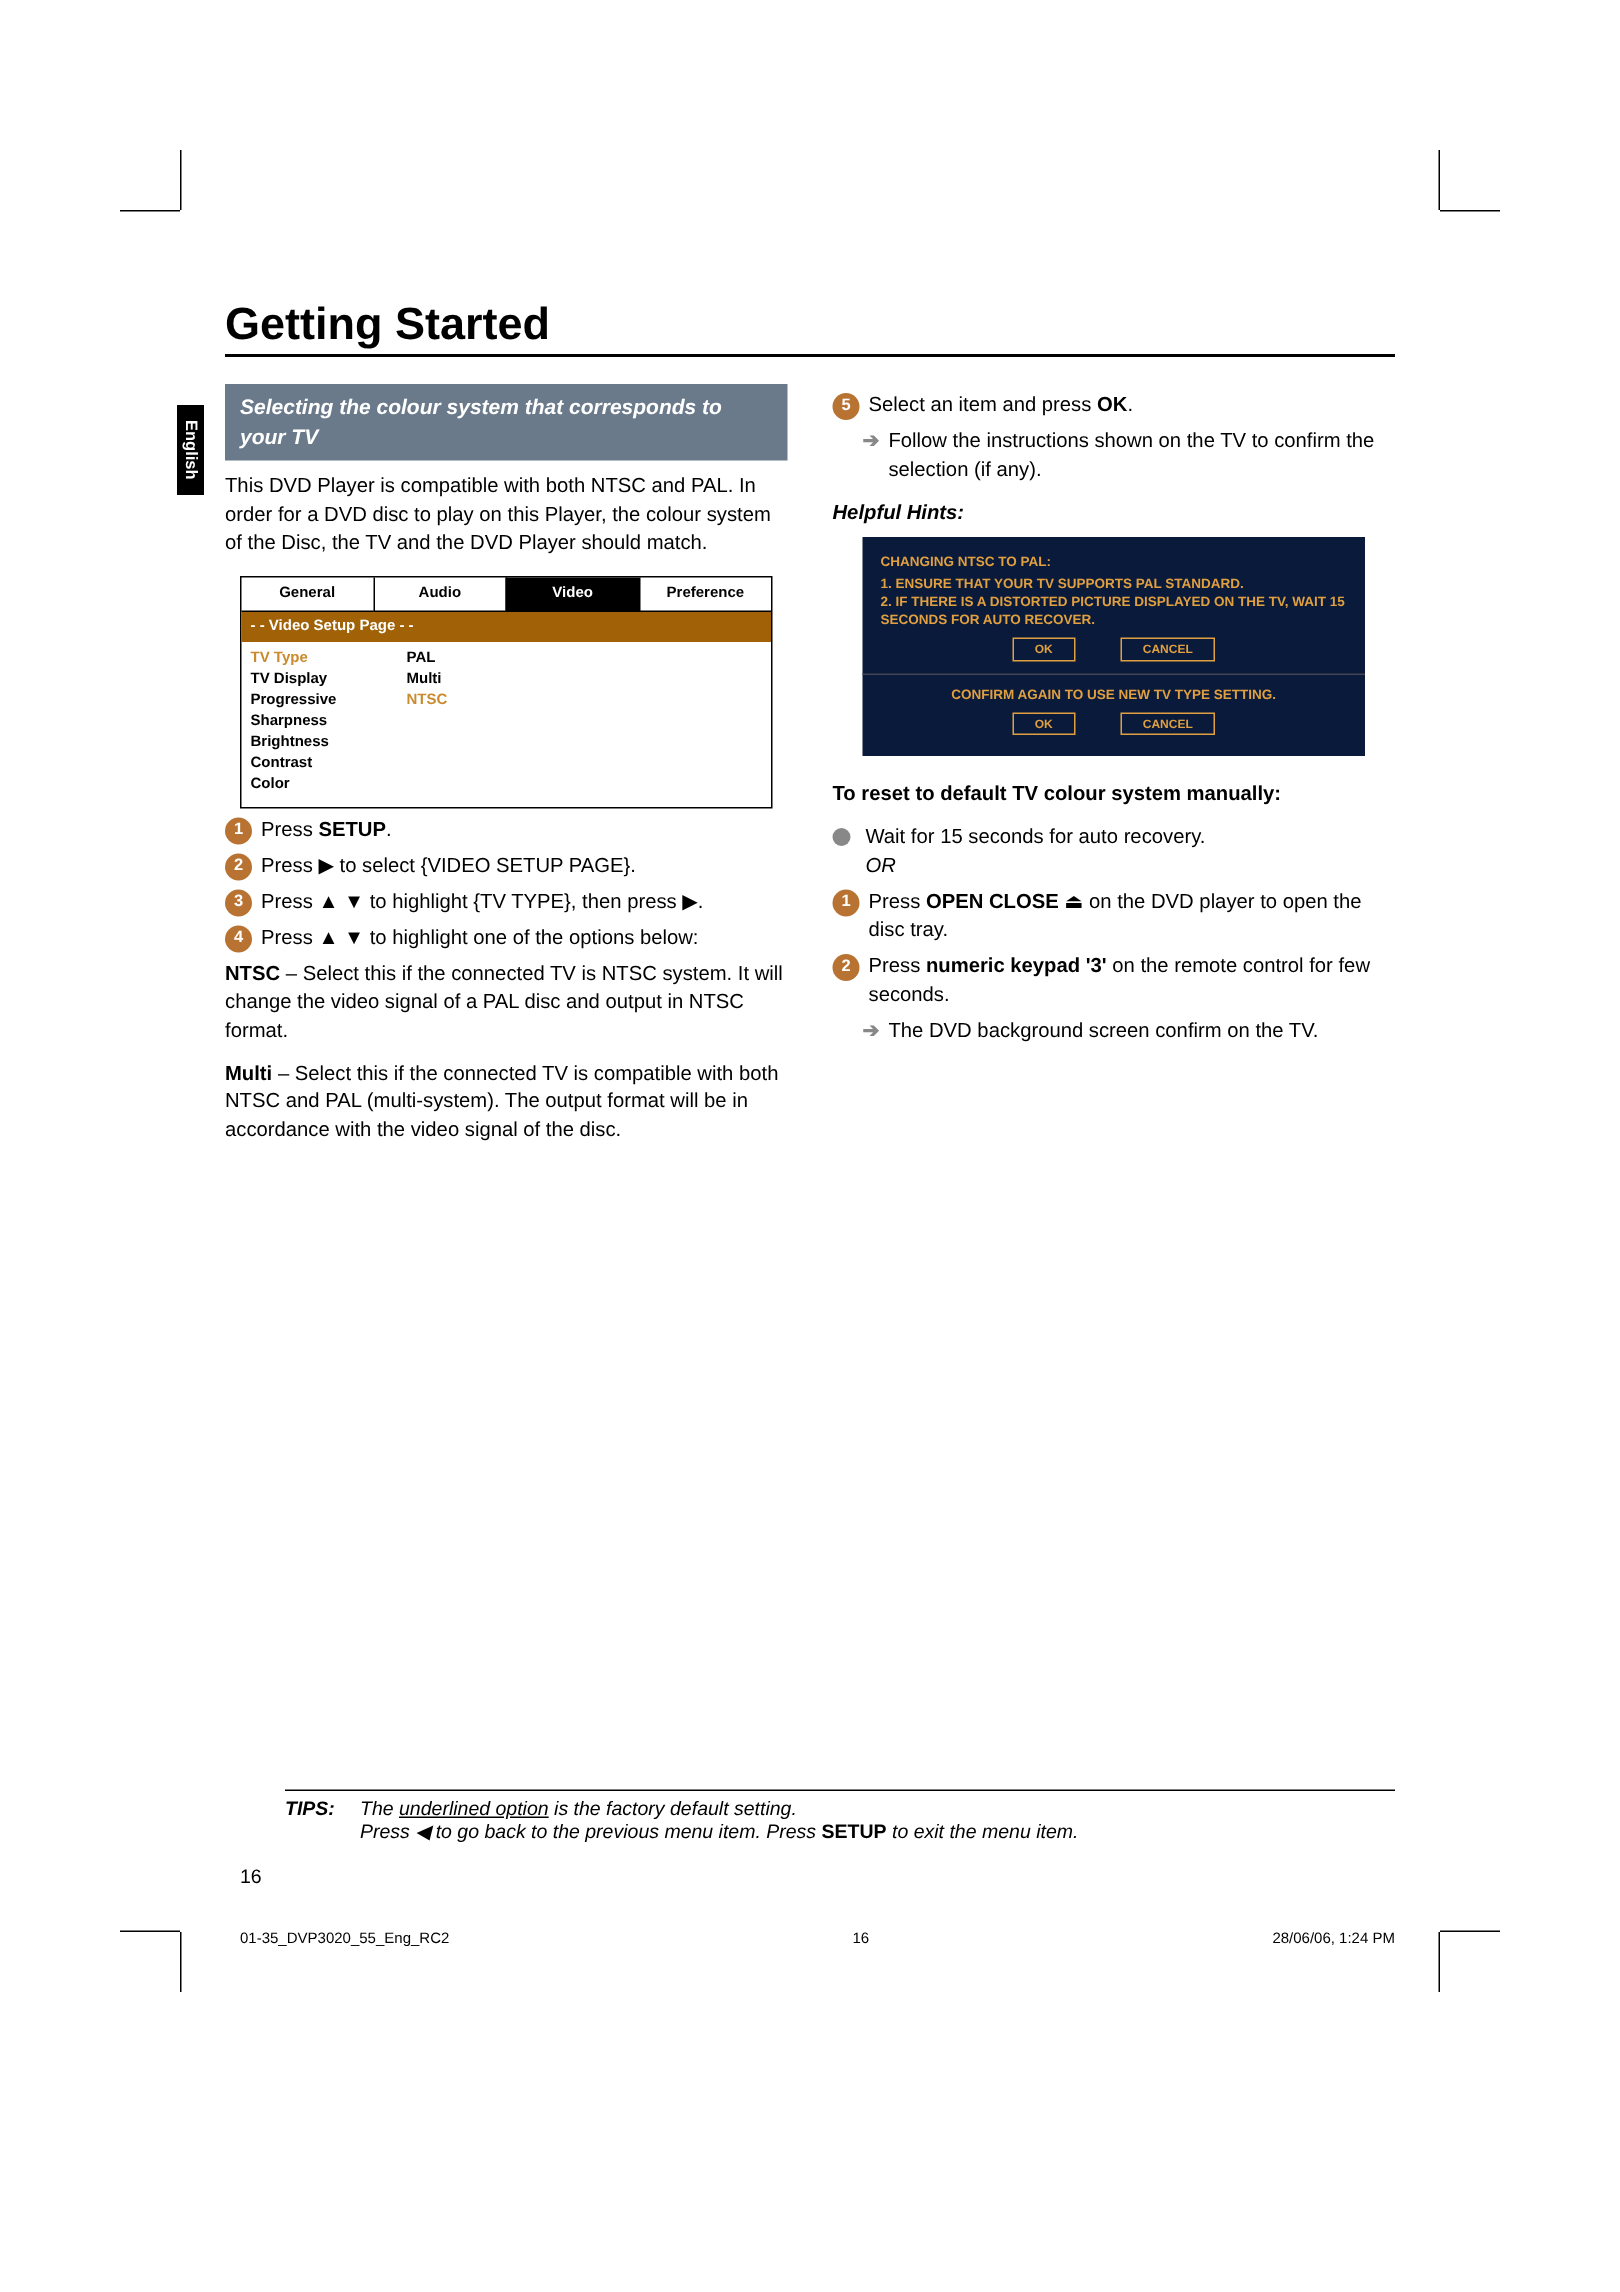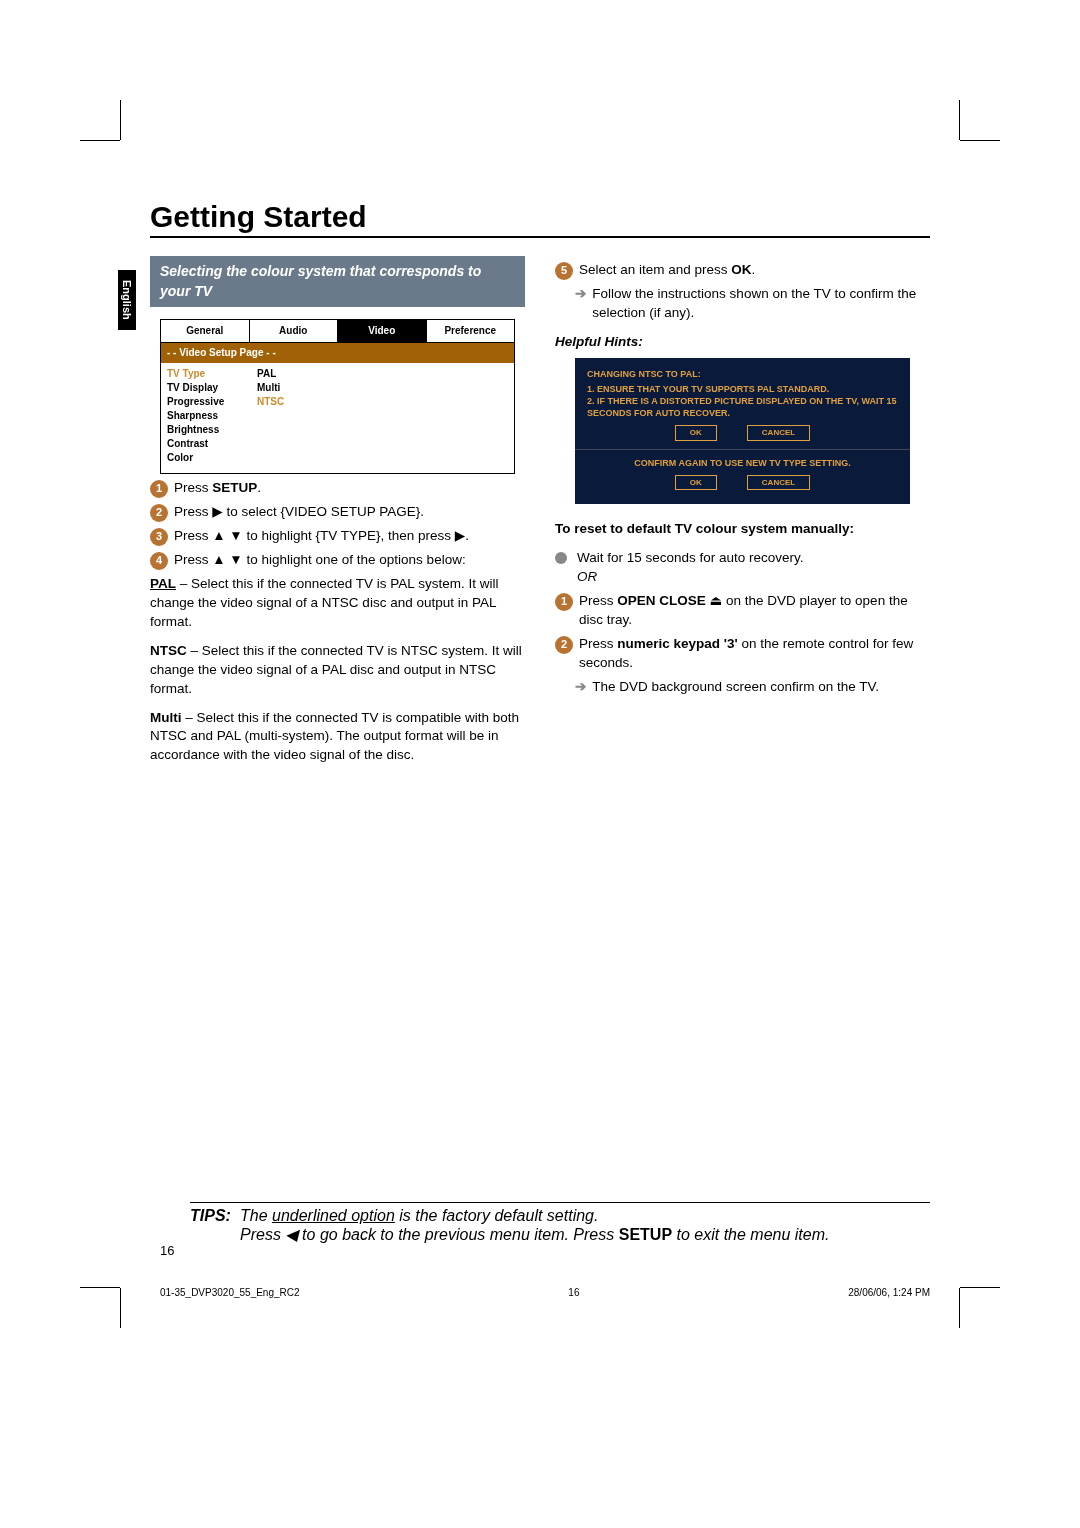--- a/index.html
+++ b/index.html
@@ -19,42 +19,42 @@
 .lang-tab { position:absolute; left:-32px; top:70px; background:#000; color:#fff; font-size:11px; font-weight:bold; padding:10px 3px; writing-mode:vertical-rl; text-orientation:mixed; }
 .subheading-box { background:#6b7a8a; color:#fff; font-weight:bold; font-style:italic; padding:6px 10px; font-size:14px; margin-bottom:8px; }
 p { margin:0 0 10px 0; }
 .osd-box { border:1px solid #000; padding:0; margin:12px 10px 0 10px; font-size:10px; }
 .osd-tabs { display:flex; }
 .osd-tab { flex:1; padding:4px 2px; font-weight:bold; text-align:center; border-bottom:1px solid #000; }
 .osd-tab.active { background:#000; color:#fff; }
 .osd-tab + .osd-tab { border-left:1px solid #000; }
 .osd-header-row { background:#a16207; color:#fff; padding:3px 6px; font-weight:bold; }
 .osd-body { padding:4px 6px 8px 6px; }
-.osd-row { display:flex; }
+.osd-row { display:flex;gap:14px; }
 .osd-key { width:90px; font-weight:bold; }
 .osd-val { font-weight:bold; }
 .highlight-key { color:#c98b2e; }
 .highlight-val { color:#c98b2e; }
 .step { display:flex; margin:5px 0; }
 .step-num { width:18px; height:18px; border-radius:50%; background:#b87333; color:#fff; font-size:11px; font-weight:bold; display:flex; align-items:center; justify-content:center; margin-right:6px; margin-top:1px; flex-shrink:0; }
 .step-bullet { width:12px; height:12px; border-radius:50%; background:#888; margin-right:10px; margin-top:3px; flex-shrink:0; }
 .step-body { flex:1; }
 .arrow-sub { display:flex; margin:2px 0 6px 0; }
 .arrow-glyph { color:#888; margin-right:6px; font-weight:bold; margin-left:20px; }
 .hints-head { font-style:italic; font-weight:bold; margin-top:10px; }
 .hints-body { font-style:italic; font-weight:bold; margin-bottom:12px; }
 .dialog-box { background:#0a1a3a; color:#fff; padding:10px 12px 14px 12px; font-size:9px; margin:6px 20px 16px 20px; }
 .dialog-title { color:#e0a040; font-weight:bold; margin-bottom:4px; }
 .dialog-line { color:#e0a040; font-weight:bold; margin-left:0; line-height:1.3; }
 .dialog-btns { display:flex; gap:30px; justify-content:center; margin-top:6px; }
 .dialog-btn { border:1px solid #e0a040; color:#e0a040; padding:1px 14px; font-size:8px; font-weight:bold; }
 .dialog-sep { border-top:1px solid #445; margin:8px -12px; }
 .bold { font-weight:bold; }
 .underline { text-decoration: underline; }
-.tips-block { position:absolute; bottom:164px; left:190px; right:150px; font-size:16px; font-style:italic; }
+.tips-block { position:absolute; bottom:180px; left:190px; right:150px; font-size:13px; font-style:italic; }
 .tips-rule { border:none; border-top:1px solid #000; margin:0 0 4px 0; }
 .tips-row { display:flex; }
 .tips-label { font-weight:bold; width:50px; flex-shrink:0; }
 .pagenum { position:absolute; bottom:150px; left:160px; font-size:13px; }
 .footer { position:absolute; bottom:110px; left:160px; right:150px; font-size:10px; display:flex; justify-content:space-between;gap:16px; }
 </style>
 </head>
 <body>
 
 <div class="page">
@@ -79,20 +79,21 @@
   <div class="content">
     <h1>Getting Started</h1>
     <hr class="title-rule">
 
     <div class="lang-tab">English</div>
 
     <div class="columns">
 
       <div class="col">
         <div class="subheading-box">Selecting the colour system that corresponds to your TV</div>
+        <p>This DVD Player is compatible with both NTSC and PAL. In order for a DVD disc to play on this Player, the colour system of the Disc, the TV and the DVD Player should match.</p>
 
         <div class="osd-box">
           <div class="osd-tabs">
             <div class="osd-tab">General</div>
             <div class="osd-tab">Audio</div>
             <div class="osd-tab active">Video</div>
             <div class="osd-tab">Preference</div>
           </div>
           <div class="osd-header-row">- -   Video Setup Page   - -</div>
           <div class="osd-body" id="osd-body">
@@ -139,21 +140,20 @@
             <div class="step">
               <div class="step-num">3</div>
               <div class="step-body">Press ▲ ▼ to highlight {TV TYPE}, then press ▶.</div>
             </div>
             <div class="step">
               <div class="step-num">4</div>
               <div class="step-body">Press ▲ ▼ to highlight one of the options below:</div>
             </div>
           </div>
 
-        <p><span class="bold underline">PAL</span><span> – Select this if the connected TV is PAL system. It will change the video signal of a NTSC disc and output in PAL format.</span></p>
         <p><span class="bold">NTSC</span><span> – Select this if the connected TV is NTSC system. It will change the video signal of a PAL disc and output in NTSC format.</span></p>
         <p><span class="bold">Multi</span><span> – Select this if the connected TV is compatible with both NTSC and PAL (multi-system).  The output format will be in accordance with the video signal of the disc.</span></p>
       </div>
 
       <div class="col">
         <div class="step">
           <div class="step-num">5</div>
           <div class="step-body"><span>Select an item and press </span><span class="bold">OK</span><span>.</span></div>
         </div>
         <div class="arrow-sub">

